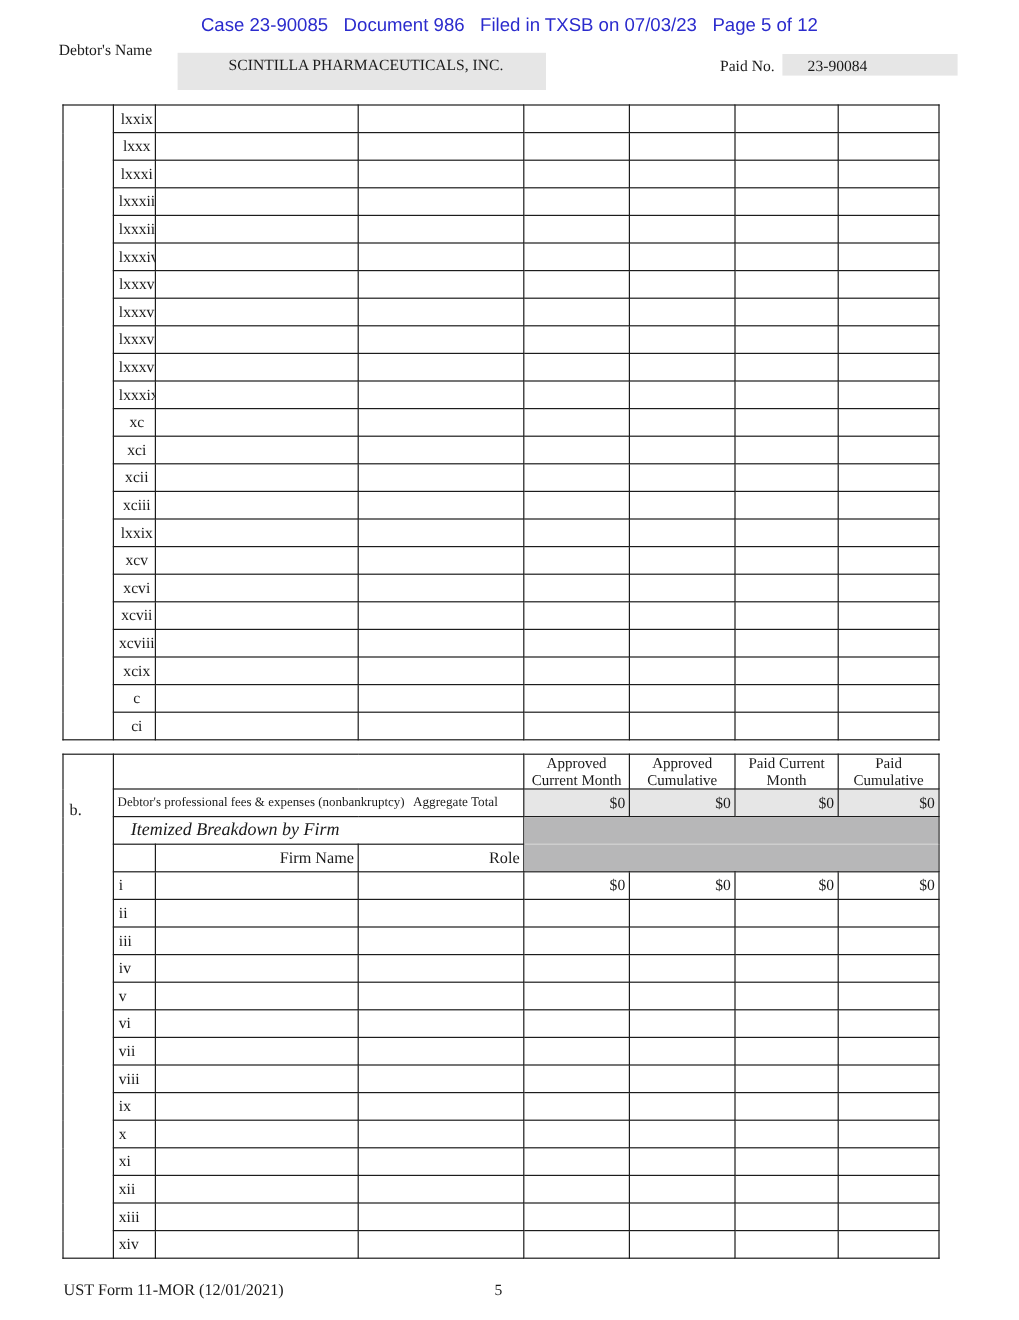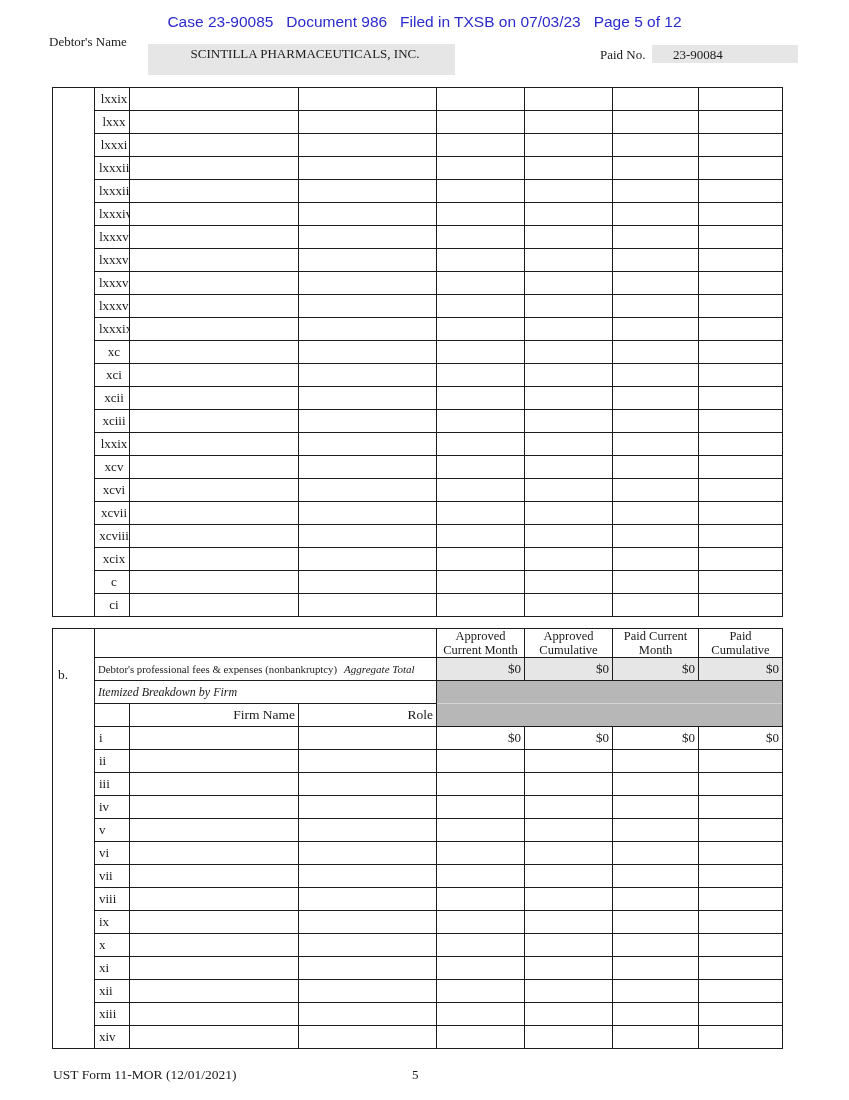--- a/index.html
+++ b/index.html
@@ -71,22 +71,22 @@
   .colhead {
     height: 24px;
     text-align: center;
     font-size: 12.5px;
     line-height: 14px;
     white-space: normal;
     padding: 0 2px;
     vertical-align: middle;
   }
   .agglabel { font-size: 10.8px; padding-left: 3px; }
-  .agg-sub { font-style: italic; font-size: 11px; margin-left: 7px; }
-  .itemlabel { font-style: italic; font-size: 12px; padding-left: 3px; }
+  .agg-sub { font-size: 11px; margin-left: 7px; }
+  .itemlabel { font-style: italic; font-size: 15px; padding-left: 14px; }
   .firmhead { font-size: 13.5px; padding-left: 5px; text-align: right; }
   .grayblock { background: var(--shaded-block, #b7b7b8); position: relative; padding: 0; }
   .grayblock .divider {
     position: absolute;
     left: 0; right: 0;
     top: 22px;
     height: 1px;
     background: var(--shaded-block-divider, #d4d4d4);
   }
 

